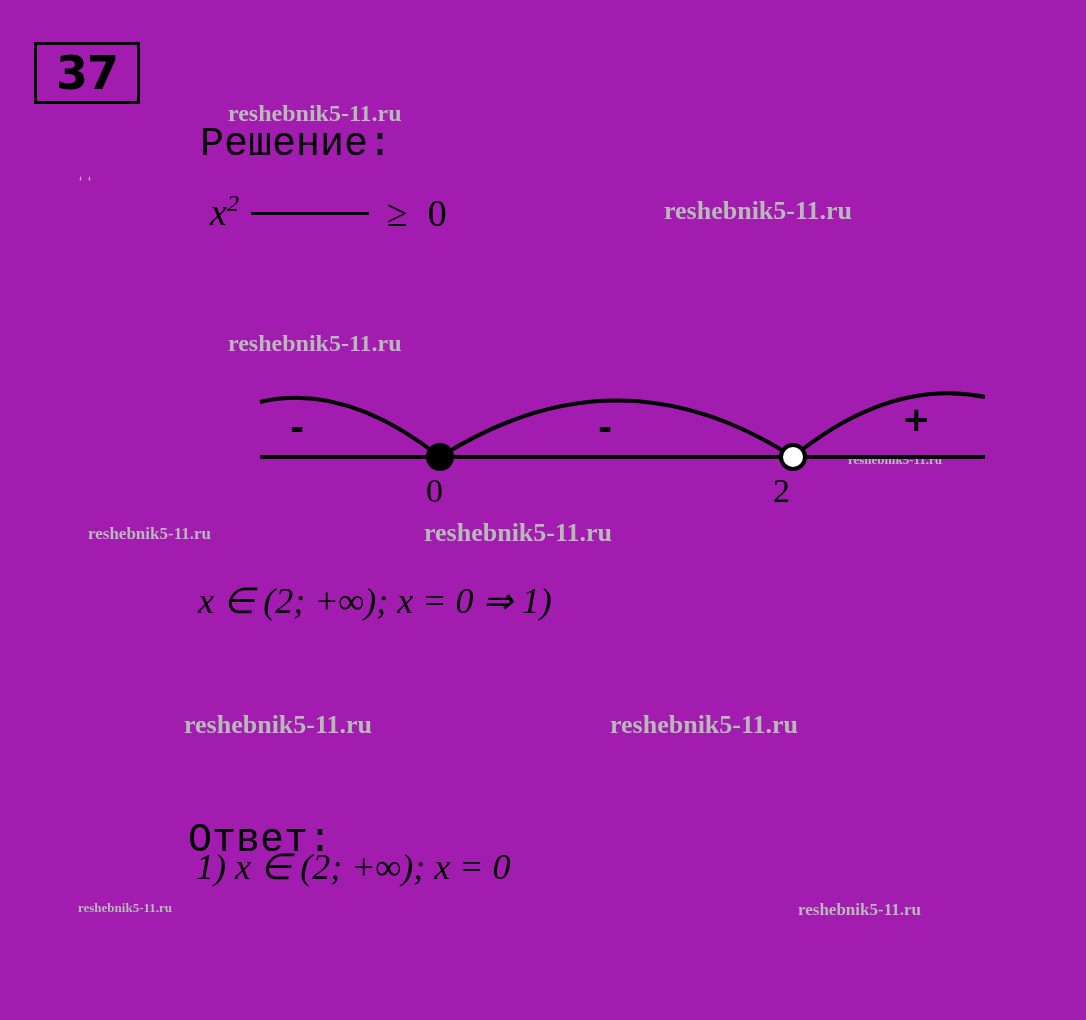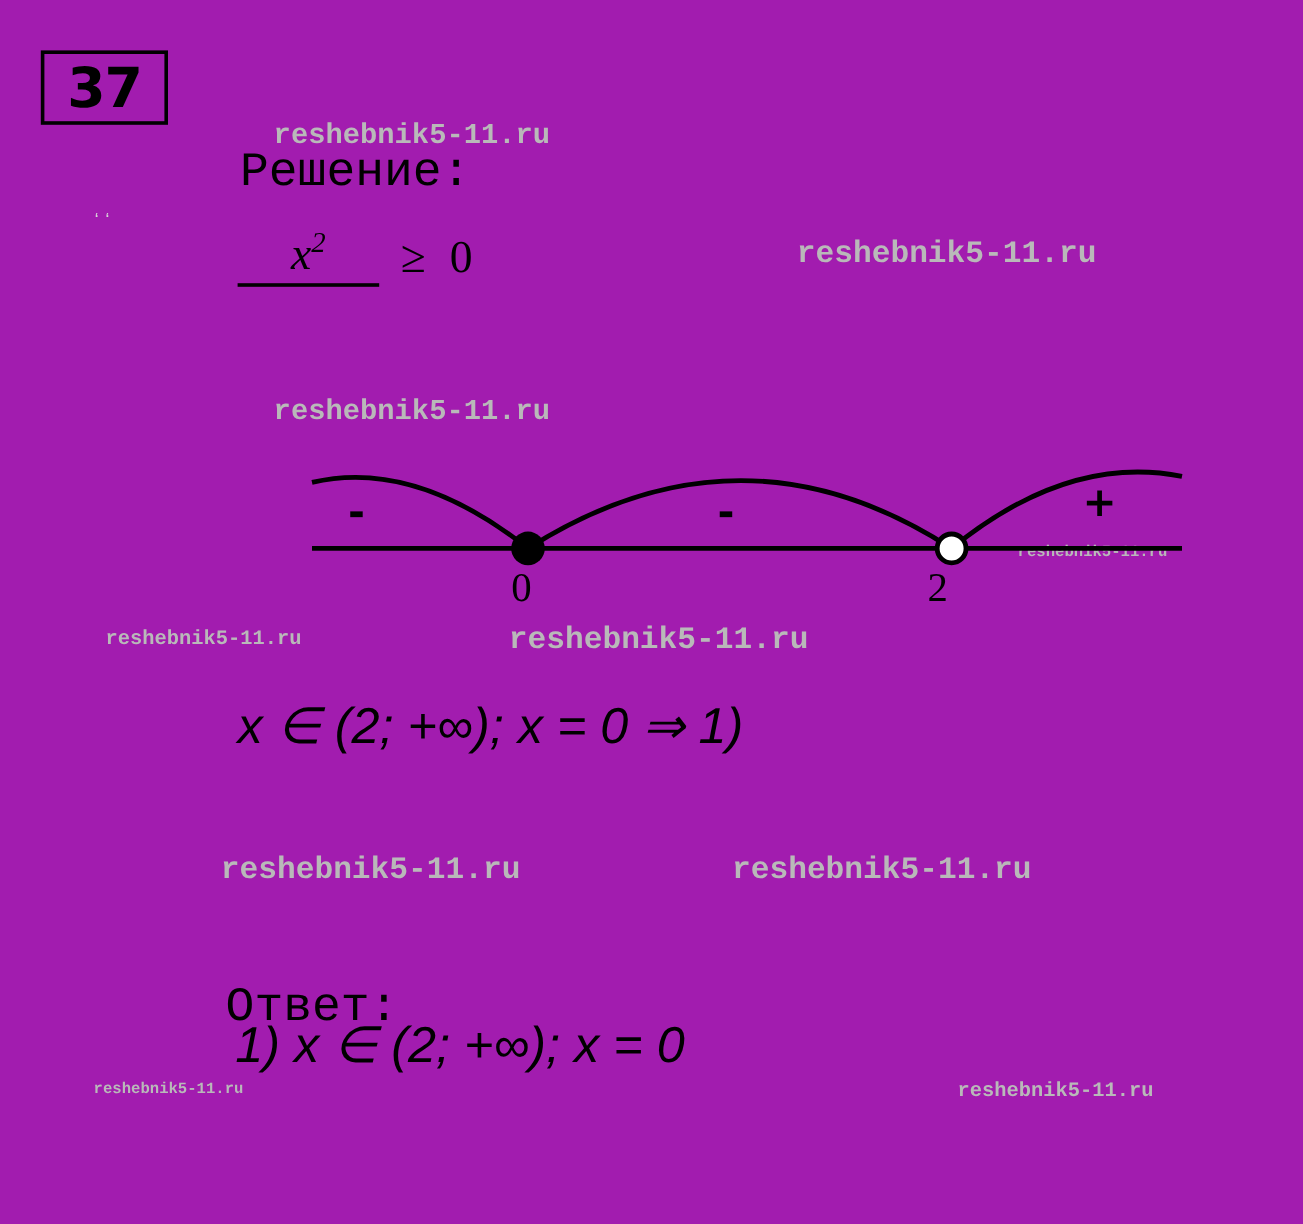--- a/index.html
+++ b/index.html
@@ -49,21 +49,21 @@
     left: 198px;
     top: 190px;
     display: flex;
     align-items: center;
     font-size: 40px;
     font-style: italic;
     font-family: "Liberation Serif", serif;
   }
   .frac-stack {
     display: inline-flex;
-    flex-direction: column;
+    flex-direction: row;
     align-items: center;
     text-align: center;
   }
   .frac-num {
     padding: 0 12px 2px 12px;
     font-size: 38px;
   }
   .frac-num sup { font-size: 24px; vertical-align: super; }
   .frac-bar {
     width: 118px;
@@ -108,32 +108,32 @@
     position: absolute;
     font-family: "Liberation Serif", serif;
     font-size: 34px;
   }
   #tick-0 { left: 186px; top: 100px; }
   #tick-2 { left: 533px; top: 100px; }
 
   
   .math-line {
     position: absolute;
-    font-family: Liberation Sans, sans-serif;
-    font-size: 42px;
+    font-family: Liberation Serif, serif;
+    font-size: 36px;
     font-style: italic;
     white-space: nowrap;
   }
   #interval-1 { left: 198px; top: 580px; }
   #interval-2 { left: 196px; top: 846px; }
 
   
   .wm {
     position: absolute;
-    font-family: Liberation Mono, monospace;
+    font-family: Liberation Serif, serif;
     font-weight: bold;
     color: #b9b9b9;
     white-space: nowrap;
     user-select: none;
   }
   #wm-1 { left: 228px; top: 100px;  font-size: 24px; }
   #wm-2 { left: 664px; top: 196px;  font-size: 26px; }
   #wm-3 { left: 228px; top: 330px;  font-size: 24px; }
   #wm-4 { left: 848px; top: 452px;  font-size: 13px; }
   #wm-5 { left: 88px;  top: 524px;  font-size: 17px; }

